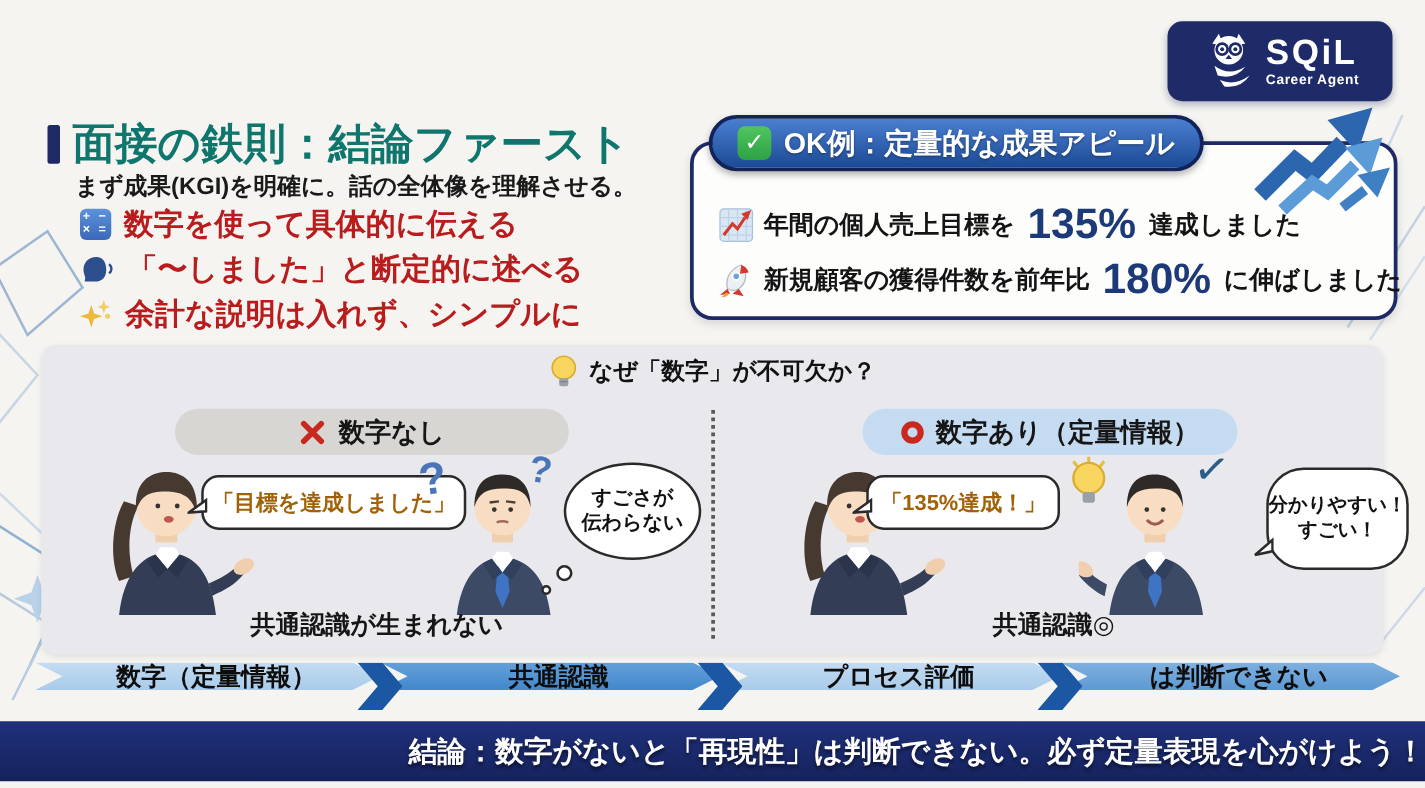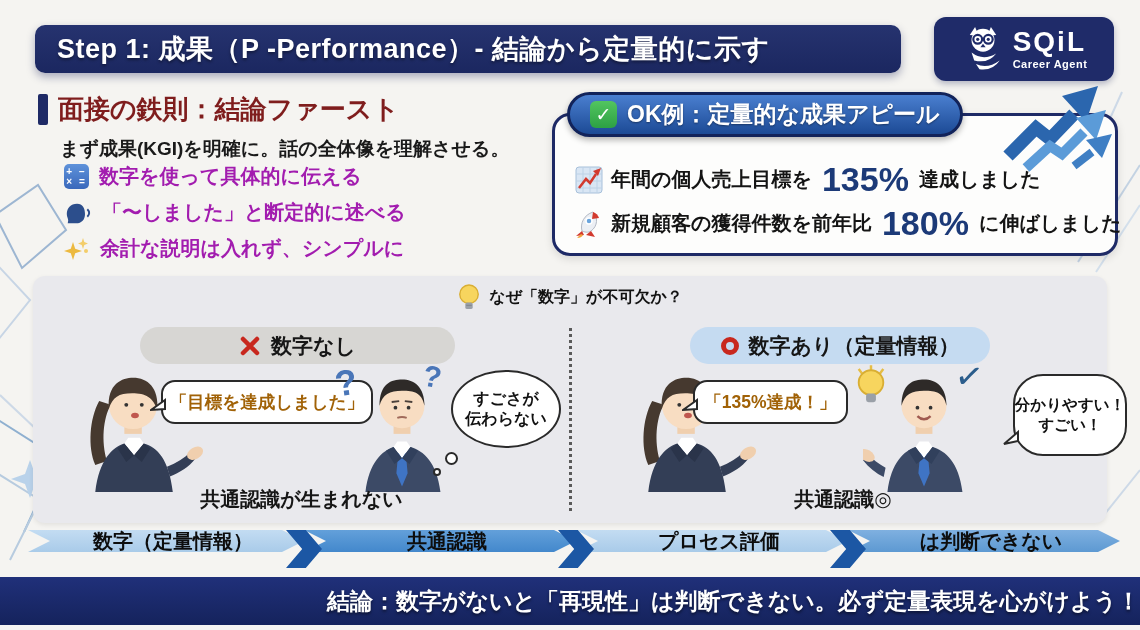--- a/index.html
+++ b/index.html
@@ -16,24 +16,24 @@
     text-shadow:0 2px 3px rgba(0,0,0,.4); letter-spacing:.5px; }
   .logo { left:934px; top:17px; width:180px; height:64px; background:#1f2b69; border-radius:12px; z-index:2;
     display:flex; align-items:center; justify-content:center; gap:8px; box-shadow:0 3px 6px rgba(25,35,90,.3); }
   .logo-text { display:flex; flex-direction:column; line-height:1; }
   .logo-name { color:#fff; font-size:28px; font-weight:700; letter-spacing:2px; }
   .logo-sub { color:#fff; font-size:11px; font-weight:700; letter-spacing:.5px; margin-top:3px; }
 
   
   .p-head { left:38px; top:92px; display:flex; align-items:center; gap:10px; z-index:1; }
   .p-bar { width:10px; height:31px; background:#1e2a66; border-radius:2px; }
-  .p-title { font-size:26px; font-weight:800; color:#7f1d1d; white-space:nowrap; }
+  .p-title { font-size:34px; font-weight:800; color:#0f766e; white-space:nowrap; }
   .p-sub { left:60px; top:136px; font-size:19px; font-weight:700; color:#1a1a1a; white-space:nowrap; z-index:1; }
   .bullet { left:64px; display:flex; align-items:center; gap:10px; z-index:1; }
-  .bullet-text { font-size:20px; font-weight:700; color:#a21caf; white-space:nowrap; }
+  .bullet-text { font-size:24px; font-weight:700; color:#b91c1c; white-space:nowrap; }
   .calc { width:25px; height:25px; border-radius:5px; background:linear-gradient(180deg,#5e92da,#3a68bb);
     display:flex; flex-direction:column; align-items:center; justify-content:center; line-height:10px; }
   .calc span { color:#fff; font-size:10px; font-weight:700; letter-spacing:2px; }
 
   
   .okbox { left:552px; top:113px; width:566px; height:143px; background:#fdfdfc; border:3px solid #1e2a66;
     border-radius:18px; z-index:1; box-shadow:0 3px 8px rgba(0,0,0,.12); }
   .okbadge { left:567px; top:92px; height:45px; border-radius:23px; padding:0 20px;
     background:linear-gradient(180deg,#4a7fd0,#1c4a95); border:3px solid #12235a; z-index:3;
     display:flex; align-items:center; gap:10px; box-shadow:0 3px 6px rgba(0,0,0,.3); }
@@ -42,21 +42,21 @@
     display:flex; align-items:center; justify-content:center; color:#fff; font-size:19px; font-weight:800; }
   .okline { display:flex; align-items:center; gap:8px; z-index:2; }
   .ok-pre,.ok-post { font-size:20px; font-weight:700; color:#141414; white-space:nowrap; }
   .ok-num { font-size:34px; font-weight:800; color:#1c3a78; white-space:nowrap; margin:0 2px; }
   .trend { left:1002px; top:76px; z-index:4; }
 
   
   .why { left:33px; top:276px; width:1074px; height:247px; background:#e9e9ed; border-radius:12px; z-index:1;
     box-shadow:0 2px 5px rgba(0,0,0,.08); }
   .why-title { left:0; top:6px; width:100%; display:flex; align-items:center; justify-content:center; gap:8px; }
-  .why-title span { font-size:16px; font-weight:800; color:#111; white-space:nowrap; }
+  .why-title span { font-size:19px; font-weight:800; color:#111; white-space:nowrap; }
   .divider { left:536px; top:52px; height:183px; border-left:3px dotted #5a5a5a; }
   .pill { height:37px; border-radius:19px; display:flex; align-items:center; justify-content:center; gap:10px; }
   .pill-label { font-size:21px; font-weight:800; color:#161616; white-space:nowrap; }
   .ring { width:18px; height:18px; border:5px solid #c8281e; border-radius:50%; }
   .bubble { background:#fff; border:2.5px solid #2a2a2a; border-radius:14px; display:flex; align-items:center;
     justify-content:center; z-index:3; }
   .bubble span { font-size:17.5px; font-weight:700; color:#a16207; white-space:nowrap; }
   .tail { position:absolute; }
   .cloud { background:#fff; border:2.5px solid #2a2a2a; border-radius:50%; display:flex; flex-direction:column;
     align-items:center; justify-content:center; z-index:3; }
@@ -98,23 +98,20 @@
       <path d="M-8 470 L40 500 L10 560" stroke="#b7cbdf"></path>
       <path d="M0 395 L90 480" stroke="#cdd9e7"></path>
       <path d="M1140 165 L1078 262" stroke="#c3d2e2"></path>
       <path d="M1140 205 L1096 272" stroke="#d3dfeb"></path>
       <path d="M1122 92 L1084 176" stroke="#cdd9e7"></path>
       <path d="M1140 470 L1100 520" stroke="#cdd9e7"></path>
     </g>
     <path d="M30 460 l5 14 14 5 -14 5 -5 14 -5 -14 -14 -5 14 -5 Z" fill="#b9d2ea"></path>
   </svg>
 
-  <div class="abs titlebar">
-    <span>Step 1: 成果（P -Performance）- 結論から定量的に示す</span>
-  </div>
 
   <div class="abs logo">
     <svg width="44" height="50" viewBox="0 0 50 54">
       <path d="M10 11 L16 2 L20 12 Z" fill="#fff"></path>
       <path d="M40 11 L34 2 L30 12 Z" fill="#fff"></path>
       <circle cx="25" cy="17" r="13" fill="#fff"></circle>
       <circle cx="19" cy="16" r="5" fill="#fff" stroke="#1f2b69" stroke-width="2.5"></circle>
       <circle cx="31" cy="16" r="5" fill="#fff" stroke="#1f2b69" stroke-width="2.5"></circle>
       <circle cx="19" cy="16" r="1.8" fill="#1f2b69"></circle>
       <circle cx="31" cy="16" r="1.8" fill="#1f2b69"></circle>

